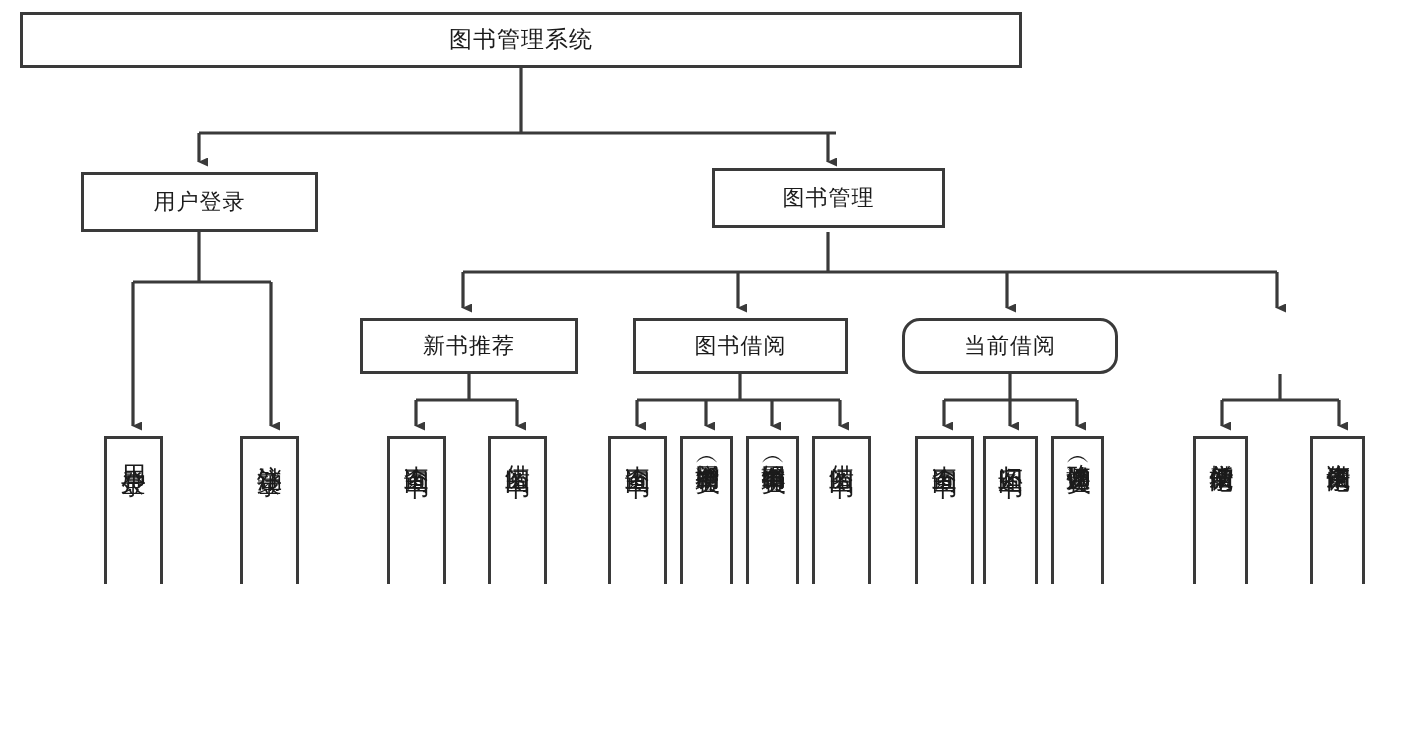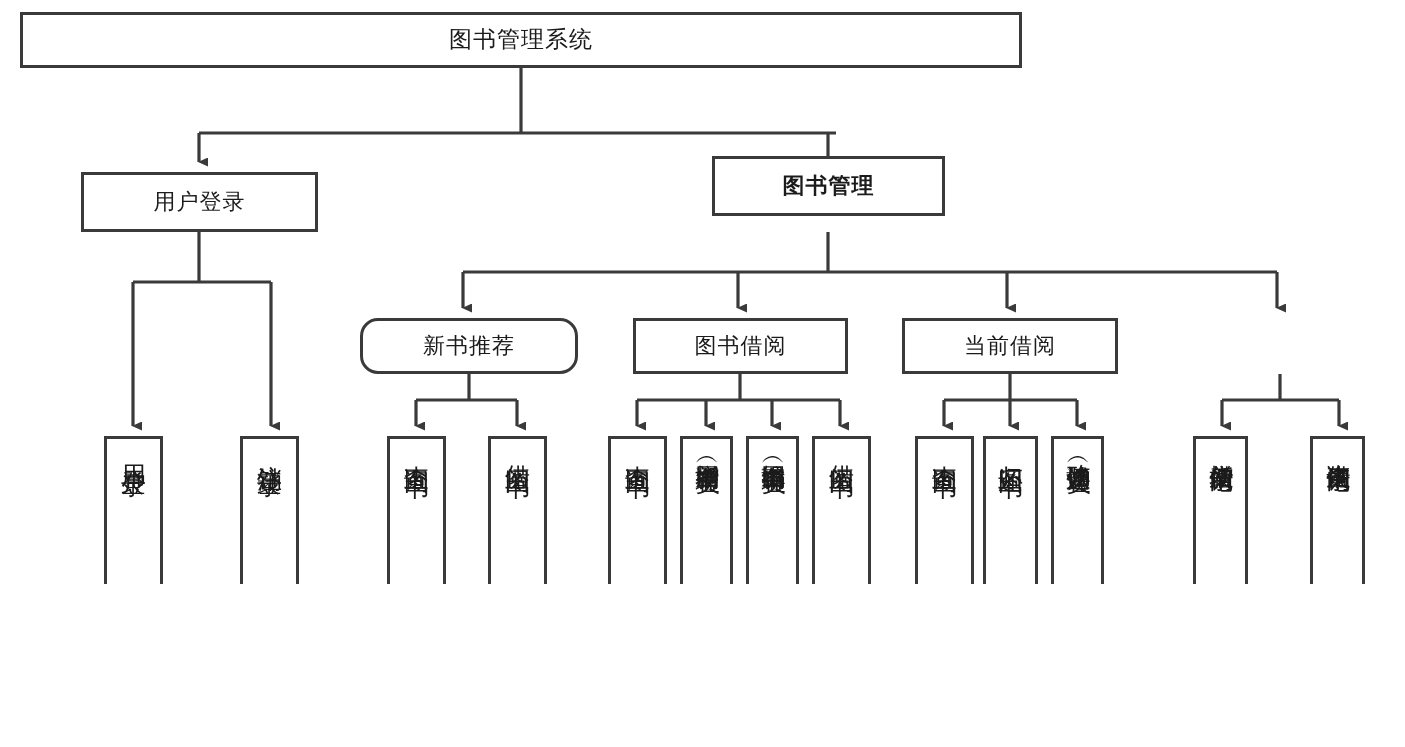--- a/index.html
+++ b/index.html
@@ -123,27 +123,27 @@
       <path d="M1222,400 L1339,400"></path>
       <path d="M1222,400 L1222,426" marker-end="url(#arrowhead)"></path>
       <path d="M1339,400 L1339,426" marker-end="url(#arrowhead)"></path>
     </g>
   </svg>
 
   <div class="node horiz root" style="left:20px; top:12px; width:1002px; height:56px;">图书管理系统</div>
 
   <div class="node horiz" style="left:81px; top:172px; width:237px; height:60px;">用户登录</div>
 
-  <div class="node horiz" style="left:712px; top:156px; width:233px; height:60px;font-weight:bold;">图书管理</div>
+  <div class="node horiz" style="left:712px; top:168px; width:233px; height:60px;">图书管理</div>
 
-  <div class="node horiz" style="left:360px; top:318px; width:218px; height:56px;border-radius:18px;">新书推荐</div>
+  <div class="node horiz" style="left:360px; top:318px; width:218px; height:56px;">新书推荐</div>
 
   <div class="node horiz" style="left:633px; top:318px; width:215px; height:56px;">图书借阅</div>
 
-  <div class="node horiz" style="left:902px; top:318px; width:216px; height:56px;">当前借阅</div>
+  <div class="node horiz" style="left:902px; top:318px; width:216px; height:56px;border-radius:18px;">当前借阅</div>
 
 
   <div class="node leaf" style="left:104px; top:436px; width:59px; height:299px;">
     <span class="vtext">用户登录</span>
   </div>
 
   <div class="node leaf" style="left:240px; top:436px; width:59px; height:299px;">
     <span class="vtext">注销登录</span>
   </div>
 

